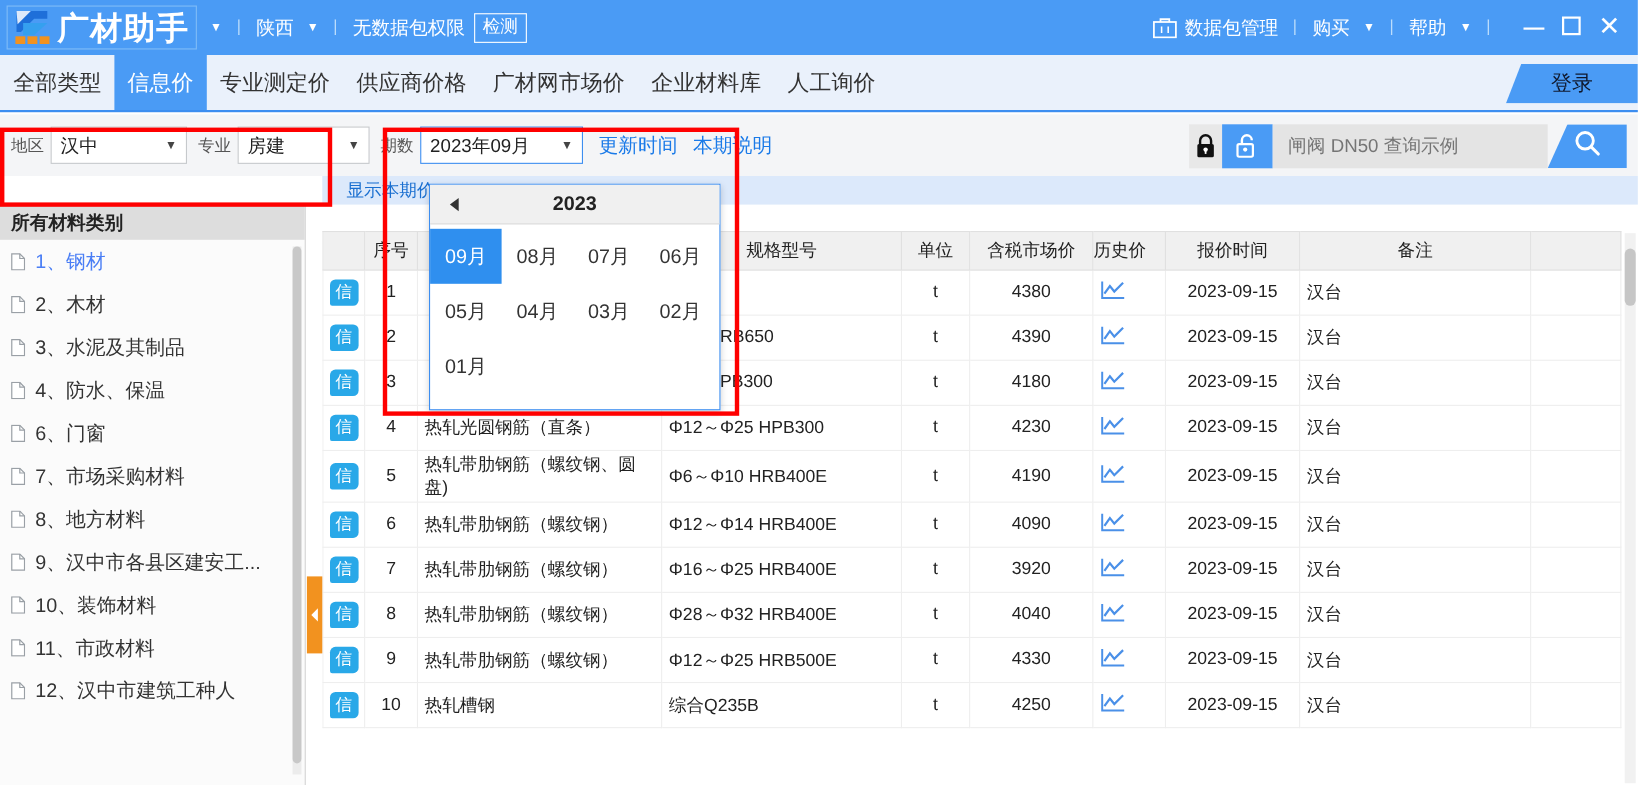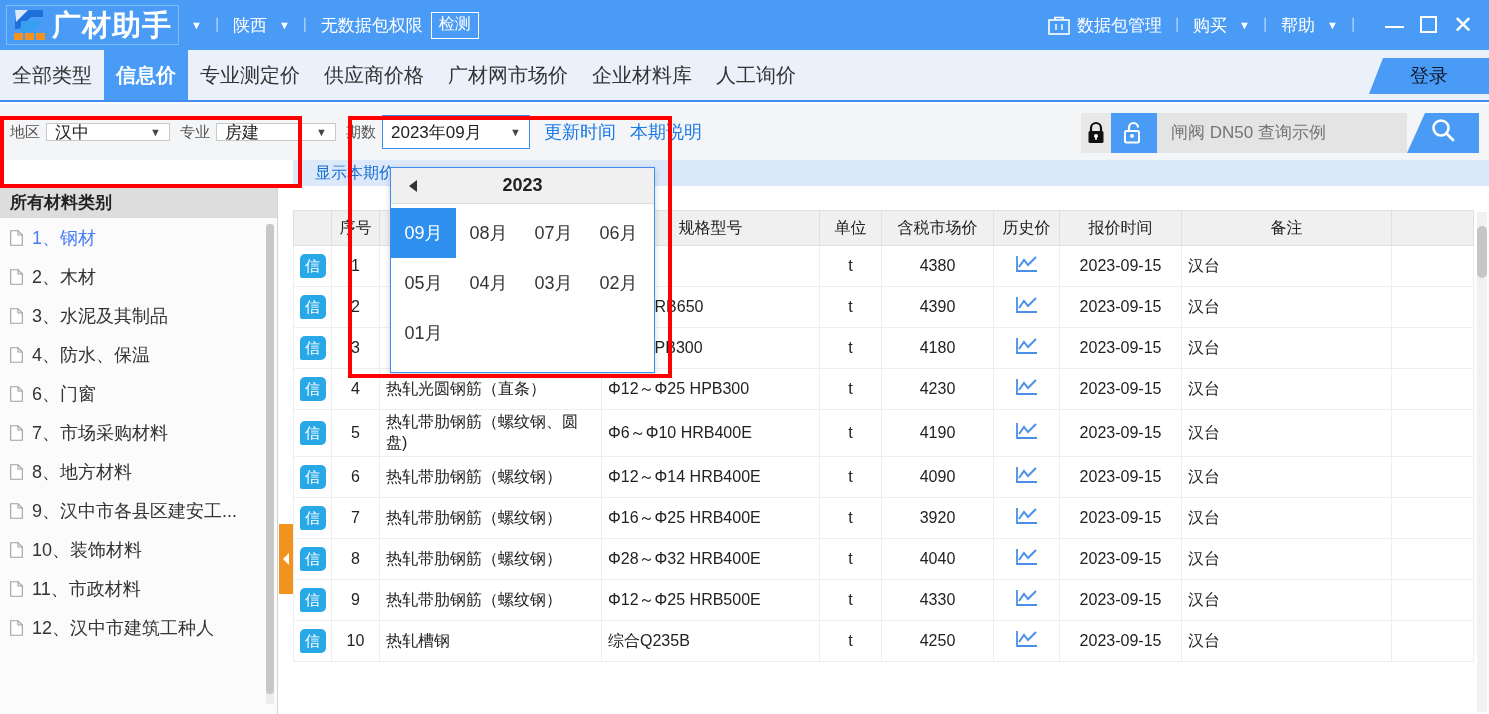--- a/index.html
+++ b/index.html
@@ -51,38 +51,38 @@
   .tabbar {
     position: absolute; left: 0; top: 50px; width: 1489px; height: 52px;
     background: #eaf1fb;
     border-bottom: 2px solid #3d8ef0;
     display: flex; align-items: stretch;
   }
   .tab {
     display: flex; align-items: center; padding: 0 12px;
     font-size: 20px; color: #333333; cursor: pointer;
   }
-  .tab.active { background: #4a9bf5; color: #ffffff; font-weight: bold; }
+  .tab.active { background: #4a9bf5; color: #ffffff; }
   .login-btn {
     position: absolute; right: 0px; top: 8px;
     width: 120px; height: 36px;
     background: #4a9bf5; color: #0f172a;
     font-size: 19px; display: flex; align-items: center; justify-content: center;
     clip-path: polygon(14px 0, 100% 0, 100% 100%, 0 100%);
   }
 
   
   .filterbar {
     position: absolute; left: 0; top: 104px; width: 1489px; height: 56px;
     background: #f4f5f7;
     display: flex; align-items: center;
   }
   .f-label { font-size: 15px; color: #555; margin: 0 6px 0 10px; }
   .f-select {
-    height: 18px; border: 1px solid #c6c9cc; background: #ffffff;
+    height: 34px; border: 1px solid #c6c9cc; background: #ffffff;
     display: flex; align-items: center; justify-content: space-between;
     padding: 0 8px; font-size: 17px; color: #222;
   }
   .f-caret { font-size: 11px; color: #444; margin-left: 10px; }
   .f-select-outline {
     height: 34px; border: 1px solid #3d8ef0; background: #ffffff;
     display: flex; align-items: center; justify-content: space-between;
     padding: 0 8px; font-size: 17px; color: #222;
   }
   .f-link { font-size: 18px; color: #1a7ae8; margin-left: 14px; }
@@ -165,21 +165,21 @@
   table.grid td {
     border: 1px solid #eeeeee; height: 41px; font-size: 16px; color: #222;
     padding: 2px 6px;
   }
   .c-flag  { width: 38px;  text-align:center; padding: 0 !important; }
   .c-no    { width: 48px;  text-align:center; }
   .c-name  { width: 222px; }
   .c-spec  { width: 218px; }
   .c-unit  { width: 62px;  text-align:center; }
   .c-price { width: 112px; text-align:center; }
-  .c-hist  { width: 66px;  text-align:center; }
+  .c-hist  { width: 66px;  text-align:left; }
   .c-time  { width: 122px; text-align:center; }
   .c-note  { width: 210px; }
   .c-tail  { width: 82px; }
   .badge-xin {
     display:inline-block; width: 26px; height: 24px; line-height: 24px;
     background: #29a8e8; color:#fff; font-size: 15px; text-align:center;
     border-radius: 5px 5px 5px 2px;
   }
   .hist-icon { display:inline-block; }
 

